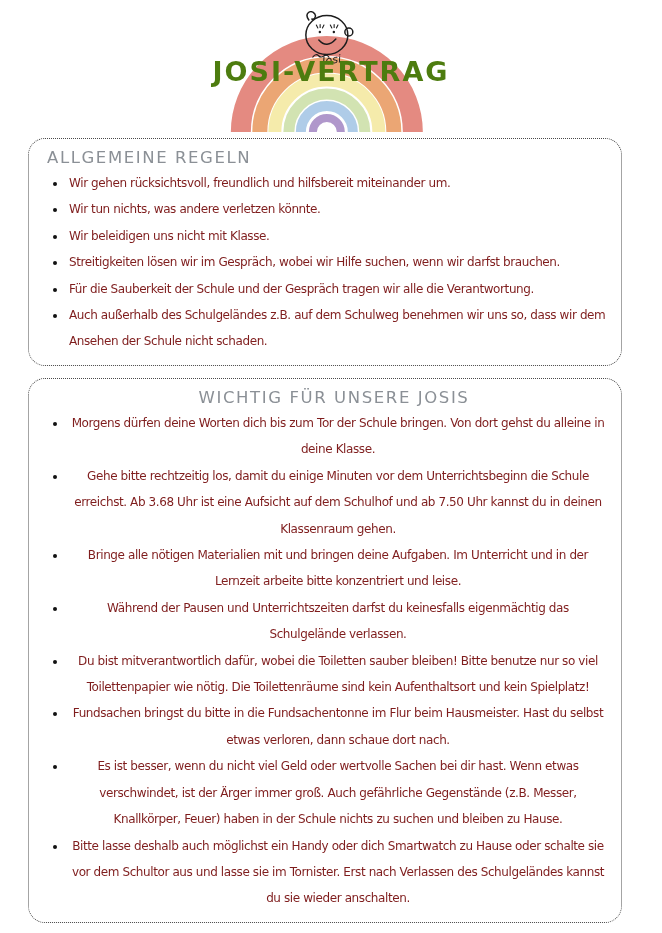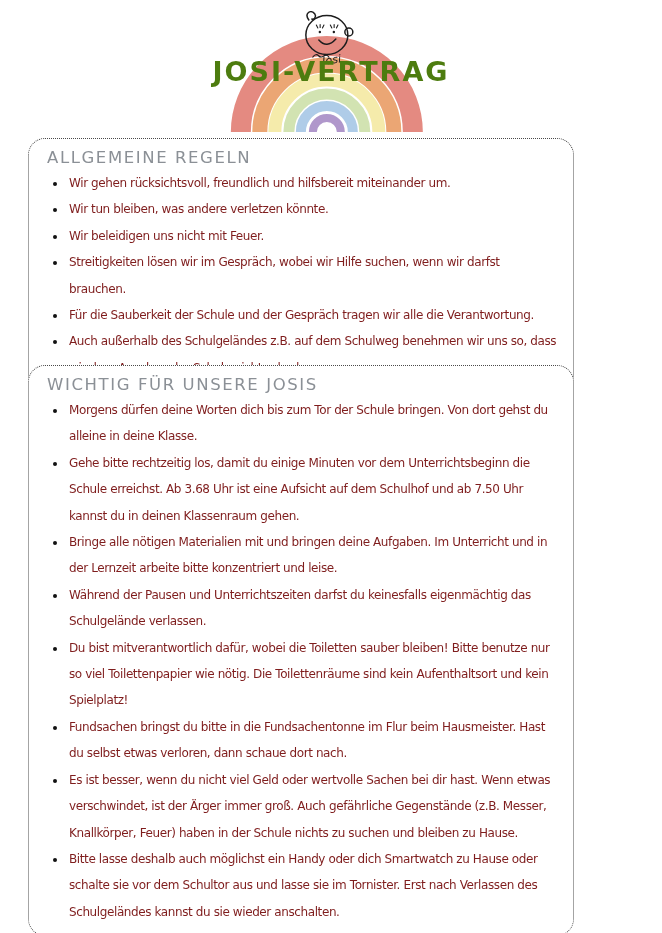--- a/index.html
+++ b/index.html
@@ -11,26 +11,26 @@
   
   .header-area{position:absolute;top:0;left:0;width:662px;height:132px;}
   .rainbow-svg{position:absolute;top:2px;left:50%;transform:translateX(-52%);}
   .page-title{
     position:absolute;top:56px;left:50%;transform:translateX(-50%);
     margin:0;font-size:27px;font-weight:600;letter-spacing:2px;
     color:#4d7c0f;white-space:nowrap;z-index:3;
   }
   
   .box{
-    position:absolute;left:28px;width:546px;
+    position:absolute;left:28px;width:594px;
     border:1.5px dotted #4a4a4a;border-radius:17px;
     background:#ffffff;box-sizing:border-box;
   }
   .box-1{top:138px;min-height:208px;}
-  .box-2{top:365px;min-height:542px;}
+  .box-2{top:378px;min-height:542px;text-align:center;}
   .section-heading{
     margin:9px 0 3px 0;padding-left:18px;
     font-size:16.5px;font-weight:400;letter-spacing:1.6px;
     color:#8b9096;
   }
   .rule-list{
     margin:2px 0 10px 0;padding:0 14px 0 38px;
     list-style:disc;
   }
   .rule-list li{
@@ -67,22 +67,22 @@
     </g>
     <text x="100" y="63" transform="rotate(-8 100 63)" font-size="11" font-style="italic" fill="#1d1d1d">Josi</text>
   </svg>
   <h1 class="page-title">JOSI-VERTRAG</h1>
 </div>
 
 <section class="box box-1">
   <h2 class="section-heading">ALLGEMEINE REGELN</h2>
   <ul class="rule-list">
     <li>Wir gehen rücksichtsvoll, freundlich und hilfsbereit miteinander um.</li>
-    <li>Wir tun bleiben, was andere verletzen könnte.</li>
-    <li>Wir beleidigen uns nicht mit Feuer.</li>
+    <li>Wir tun nichts, was andere verletzen könnte.</li>
+    <li>Wir beleidigen uns nicht mit Klasse.</li>
     <li>Streitigkeiten lösen wir im Gespräch, wobei wir Hilfe suchen, wenn wir darfst brauchen.</li>
     <li>Für die Sauberkeit der Schule und der Gespräch tragen wir alle die Verantwortung.</li>
     <li>Auch außerhalb des Schulgeländes z.B. auf dem Schulweg benehmen wir uns so, dass wir dem Ansehen der Schule nicht schaden.</li>
   </ul>
 </section>
 
 <section class="box box-2">
   <h2 class="section-heading">WICHTIG FÜR UNSERE JOSIS</h2>
   <ul class="rule-list">
     <li>Morgens dürfen deine Worten dich bis zum Tor der Schule bringen. Von dort gehst du alleine in deine Klasse.</li>

